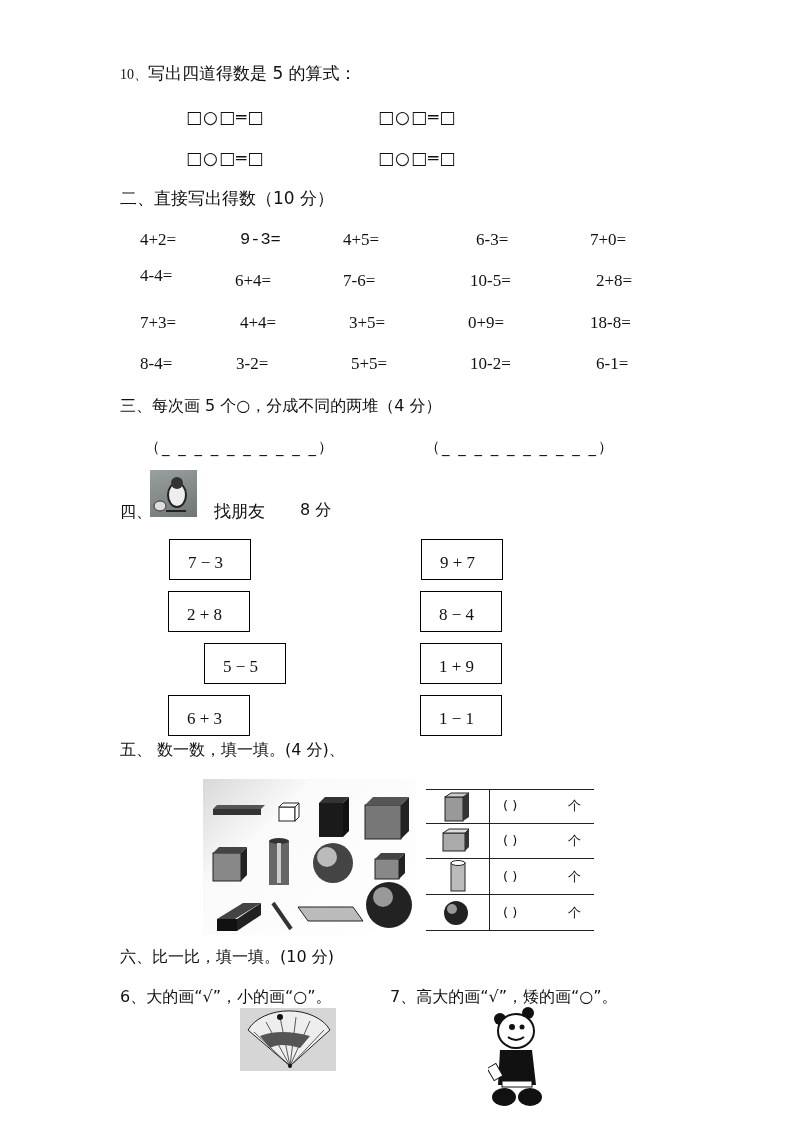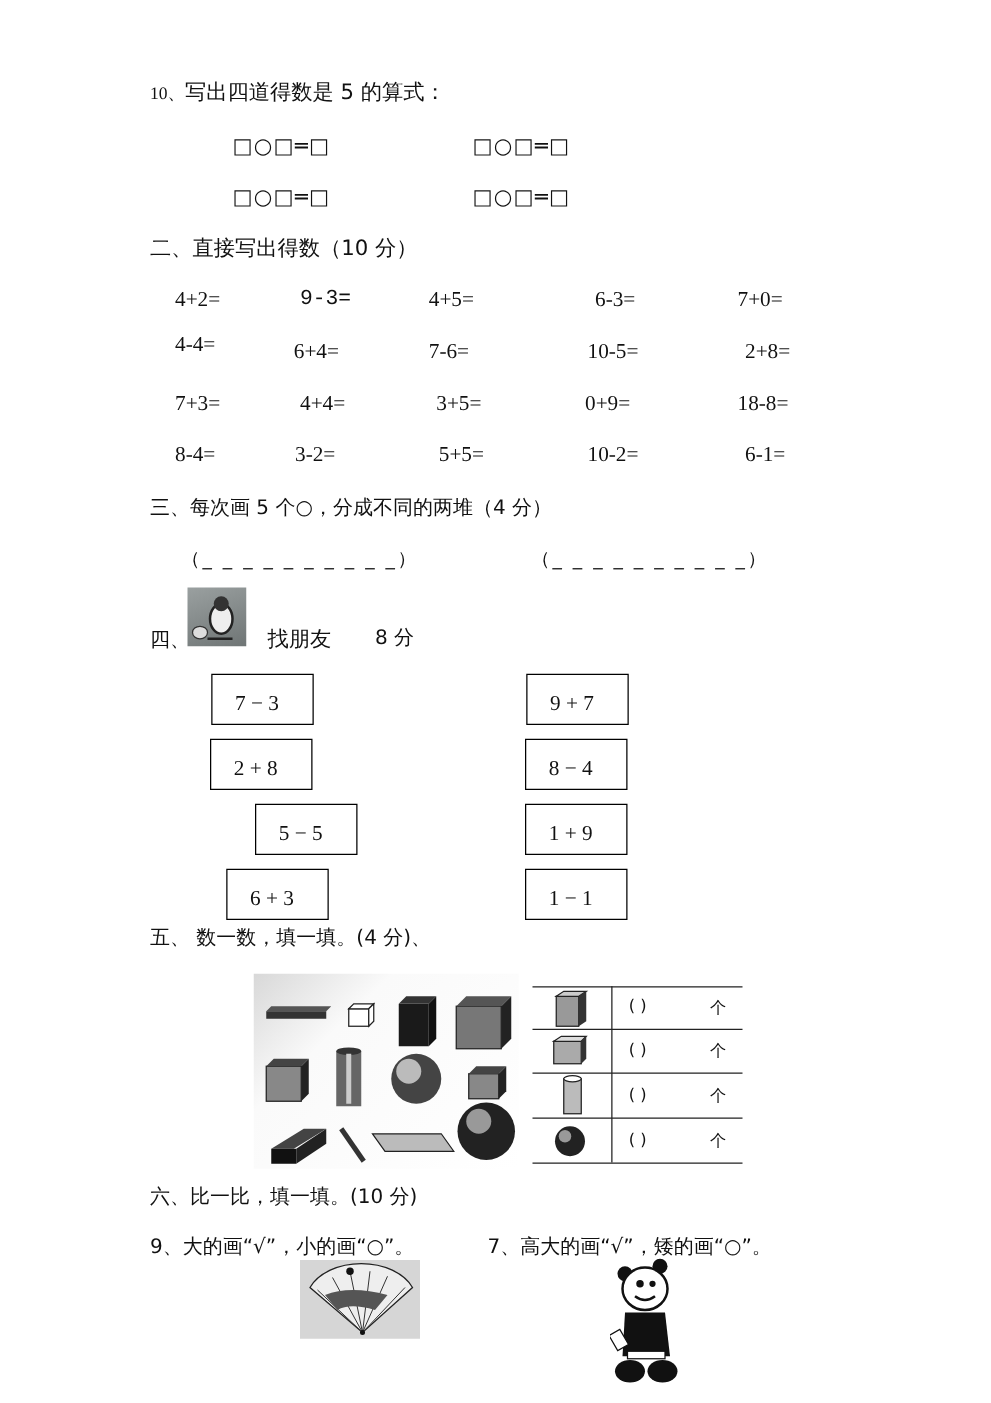--- a/index.html
+++ b/index.html
@@ -71,21 +71,21 @@
 
 <div class="box" style="left:169px;top:539px;">
     <span>7 − 3</span>
   </div>
 <div class="box" style="left:168px;top:591px;">
     <span>2 + 8</span>
   </div>
 <div class="box" style="left:168px;top:643px;margin-left:36px;">
     <span>5 − 5</span>
   </div>
-<div class="box" style="left:168px;top:695px;margin-left:13px;">
+<div class="box" style="left:168px;top:695px;">
     <span>6 + 3</span>
   </div>
 
 <div class="box" style="left:421px;top:539px;">
     <span>9 + 7</span>
   </div>
 <div class="box" style="left:420px;top:591px;">
     <span>8 − 4</span>
   </div>
 <div class="box" style="left:420px;top:643px;">
@@ -165,21 +165,21 @@
   <div class="abs small" style="left:568px;top:797px;">个</div>
   <div class="abs small" style="left:503px;top:833px;">(        )</div>
   <div class="abs small" style="left:568px;top:832px;">个</div>
   <div class="abs small" style="left:503px;top:869px;">(        )</div>
   <div class="abs small" style="left:568px;top:868px;">个</div>
   <div class="abs small" style="left:503px;top:905px;">(        )</div>
   <div class="abs small" style="left:568px;top:904px;">个</div>
 </div>
 
 <div class="abs" style="left:120px;top:947px;font-size:16px;">六、比一比，填一填。(10 分)</div>
-<div class="abs" style="left:120px;top:987px;font-size:16px;">9、大的画“√”，小的画“○”。</div>
+<div class="abs" style="left:120px;top:987px;font-size:16px;">6、大的画“√”，小的画“○”。</div>
 <div class="abs" style="left:390px;top:987px;font-size:16px;">7、高大的画“√”，矮的画“○”。</div>
 
 <div class="img" style="left:240px;top:1008px;width:96px;height:63px;background:#d6d6d6;">
   <svg width="96" height="63" viewBox="0 0 96 63">
     <path d="M8,22 A44,30 0 0 1 90,22 L50,58 Z" fill="#eee" stroke="#222" stroke-width="1"></path>
     <g stroke="#333" stroke-width="0.8">
       <line x1="50" y1="58" x2="14" y2="24"></line>
         <line x1="50" y1="58" x2="26" y2="14"></line>
         <line x1="50" y1="58" x2="40" y2="9"></line>
       <line x1="50" y1="58" x2="56" y2="9"></line>

